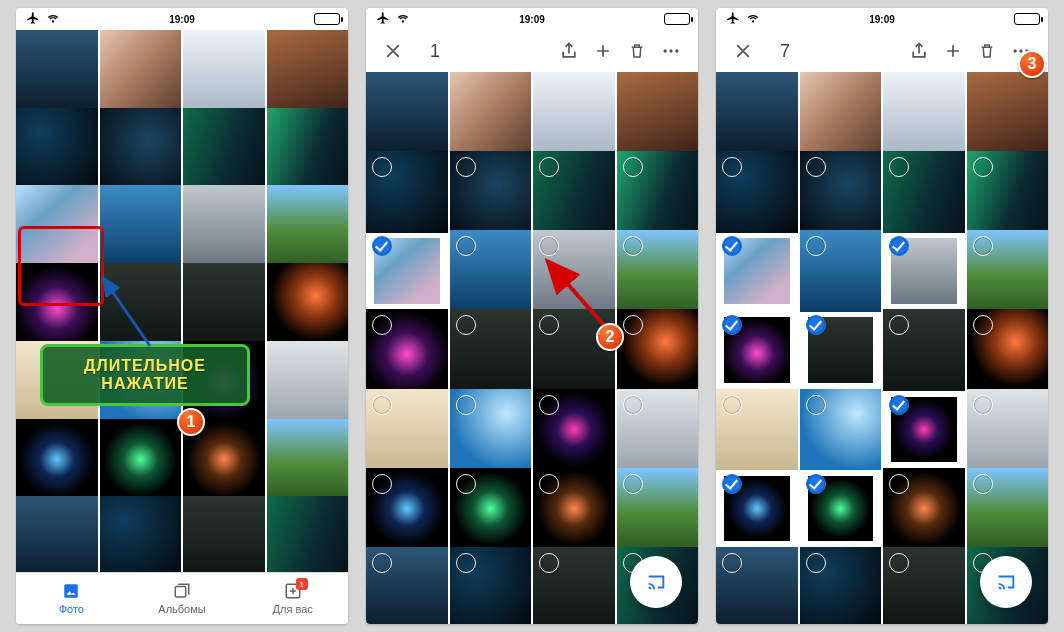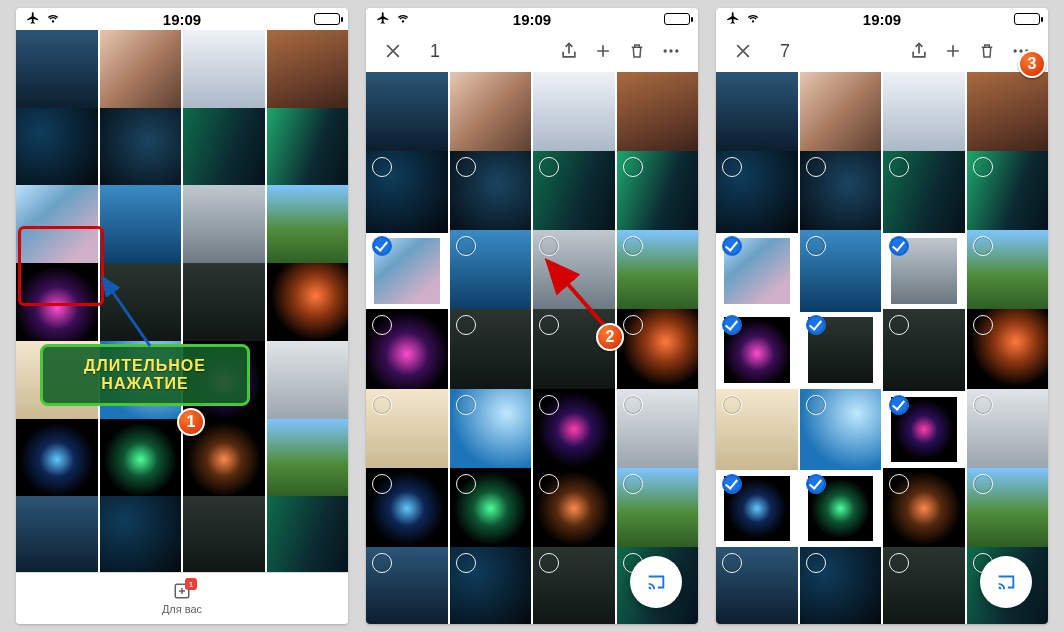--- a/index.html
+++ b/index.html
@@ -21,21 +21,21 @@
     box-shadow: 0 1px 3px rgba(0,0,0,.2);
     overflow: hidden;
   }
   .p1 { left: 16px; }
   .p2 { left: 366px; }
   .p3 { left: 716px; }
 
   .statusbar {
     position: absolute; top: 0; left: 0; right: 0; height: 22px;
     display: flex; align-items: center; justify-content: center;
-    font-size: 15px; font-weight: 600; color: #000;
+    font-size: 10px; font-weight: 600; color: #000;
     background: transparent; z-index: 10;
   }
   .status-left { position: absolute; left: 10px; display: flex; align-items: center; gap: 6px; }
   .status-right { position: absolute; right: 8px; display: flex; align-items: center; gap: 4px; }
   .battery { width: 26px; height: 12px; border: 1.5px solid #000; border-radius: 3px; position: relative; }
   .battery::after { content:""; position: absolute; right:-4px; top:3px; width:2.5px; height:5px; background:#000; border-radius:1px; }
   .battery-fill { width: 100%; height: 100%; background: #000; border-radius:1px; }
 
   .selection-bar {
     position: absolute; top: 22px; left: 0; right: 0; height: 42px;
@@ -267,20 +267,38 @@
       </div>
       <div class="cell">
         <div class="img night"></div>
       </div>
       <div class="cell">
         <div class="img aurora"></div>
       </div>
     </div>
 
   <div class="tabbar">
+    <div class="tab active">
+      <span class="tab-icon">
+        <svg width="18" height="18" viewBox="0 0 24 24">
+            <rect x="3" y="3" width="18" height="18" rx="2" fill="#1a73e8"></rect>
+            <path d="M6 17l4-5 3 4 2-2 3 3H6z" fill="#fff"></path>
+          </svg>
+      </span>
+      <span>Фото</span>
+    </div>
+    <div class="tab">
+      <span class="tab-icon">
+        <svg width="18" height="18" viewBox="0 0 24 24">
+            <rect x="3" y="6" width="14" height="14" rx="2" fill="none" stroke="#5f6368" stroke-width="2"></rect>
+            <path d="M7 3h14v14" fill="none" stroke="#5f6368" stroke-width="2"></path>
+          </svg>
+      </span>
+      <span>Альбомы</span>
+    </div>
     <div class="tab">
       <span class="tab-icon" style="position:relative">
         <svg width="18" height="18" viewBox="0 0 24 24">
             <rect x="3" y="3" width="18" height="18" rx="2" fill="none" stroke="#5f6368" stroke-width="2"></rect>
             <path d="M12 8v8M8 12h8" stroke="#5f6368" stroke-width="2"></path>
           </svg>
         <span style="position:absolute;top:-4px;right:-6px;width:12px;height:12px;background:#ea4335;color:#fff;font-size:8px;border-radius:3px;display:flex;align-items:center;justify-content:center">1</span>
       </span>
       <span>Для вас</span>
     </div>

